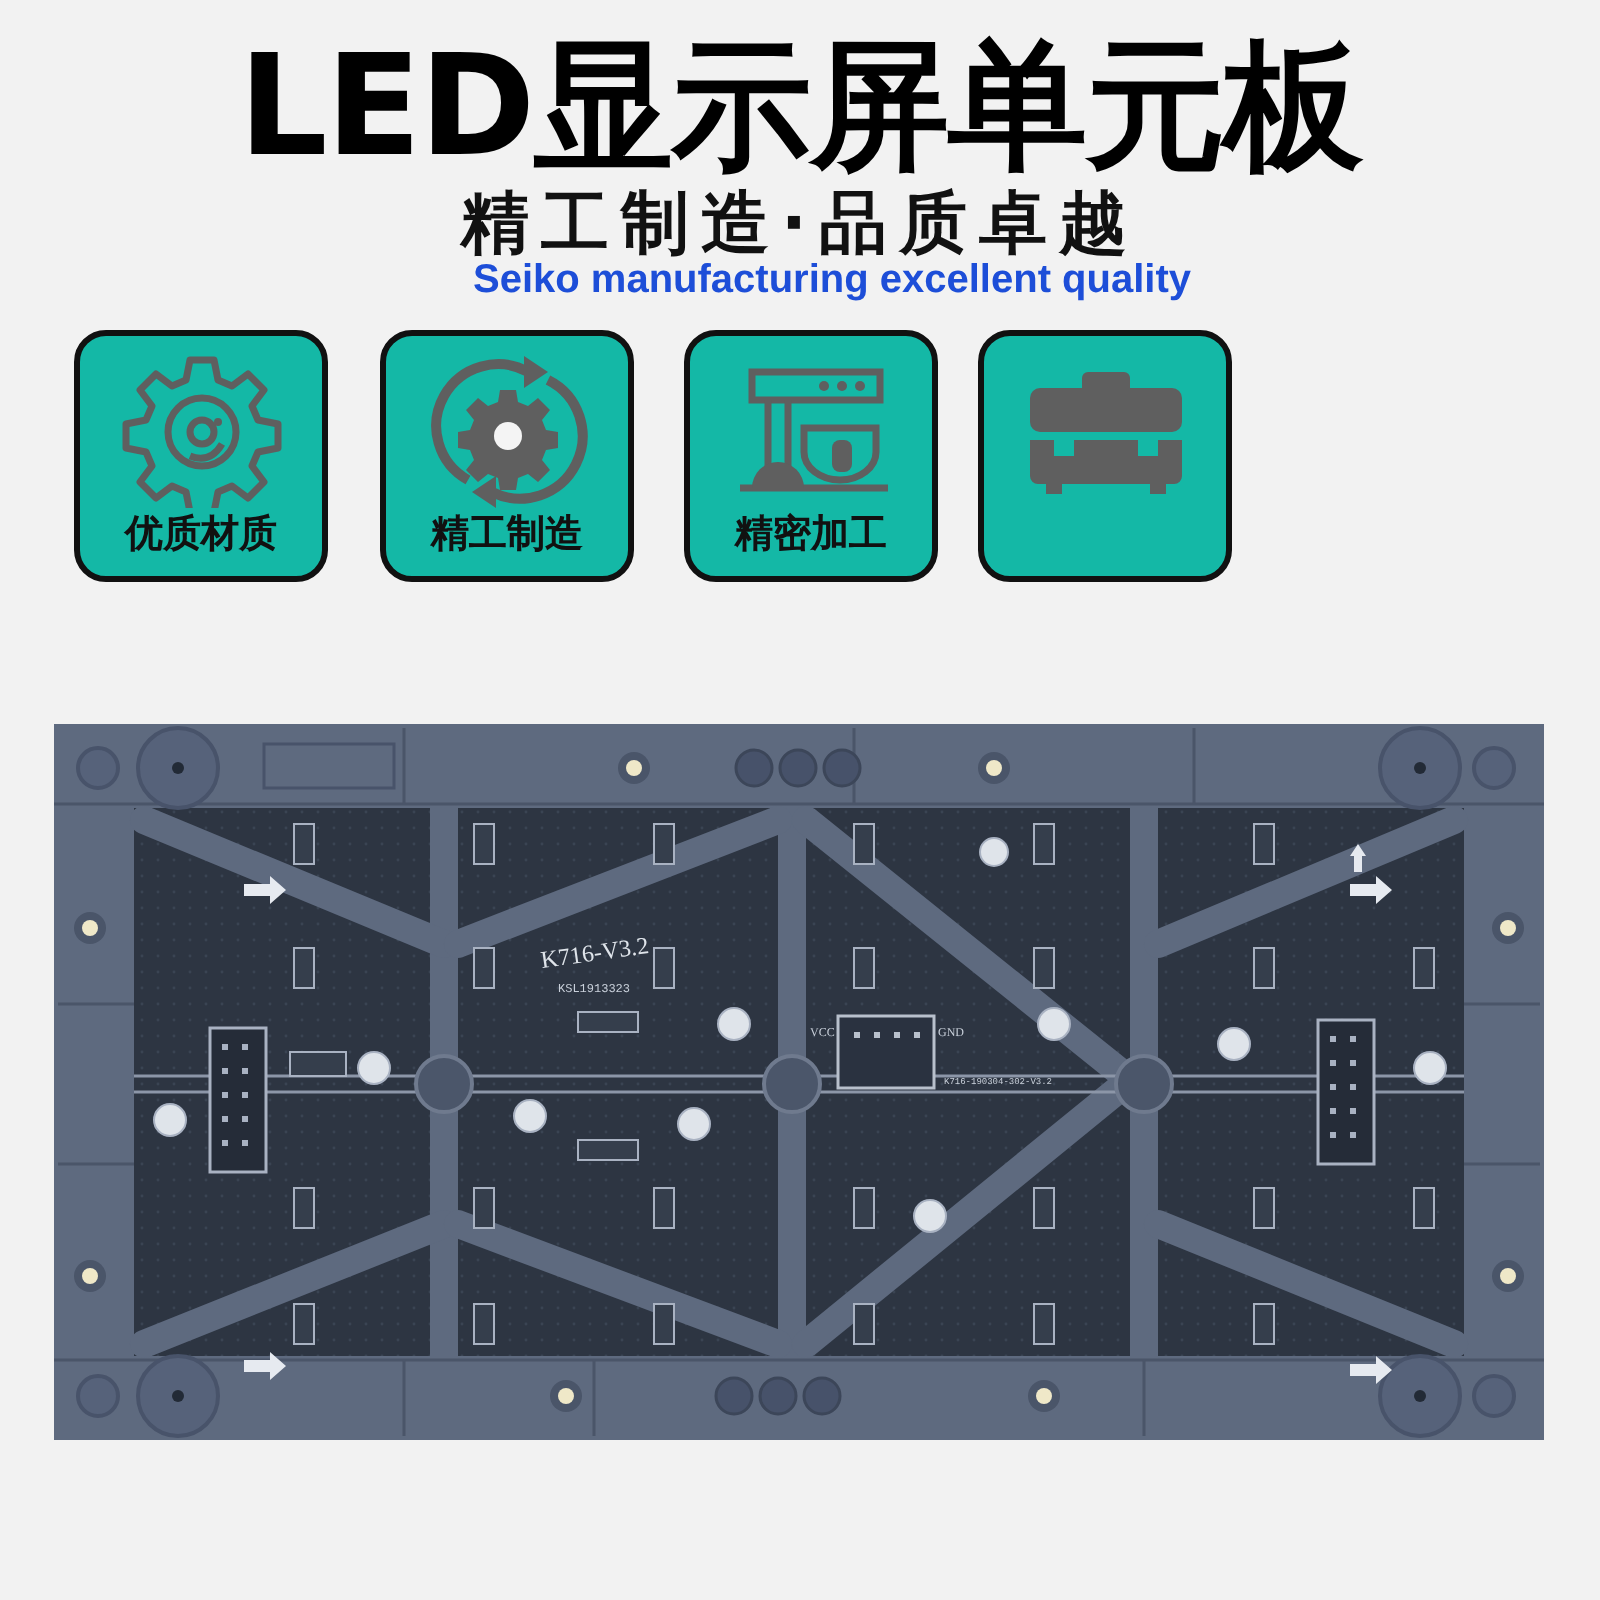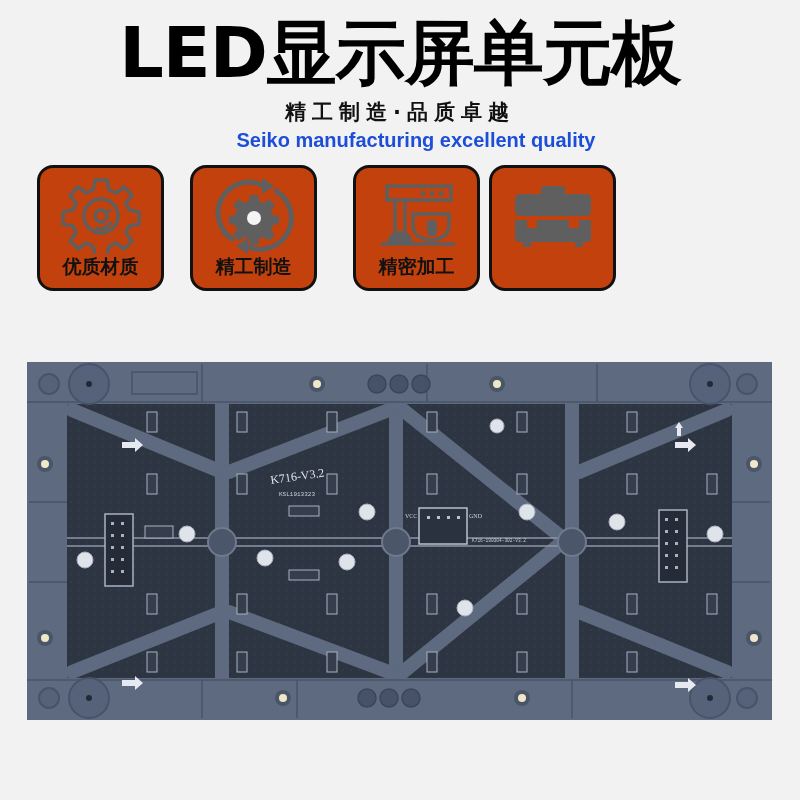--- a/index.html
+++ b/index.html
@@ -1,21 +1,21 @@
 <!DOCTYPE html>
 <html><head>
 <meta charset="utf-8">
 <style>
   html, body { margin:0; padding:0; }
   body { width:800px; height:800px; background:#f2f2f2; position:relative; overflow:hidden; font-family:"DejaVu Sans","Liberation Sans",sans-serif; }
   .title { position:absolute; left:0; top:8px; width:800px; text-align:center; font-size:70px; font-weight:bold; color:#000; letter-spacing:-1px; line-height:90px; }
-  .subtitle { position:absolute; left:0; top:92px; width:800px; text-align:center; font-size:21px; font-weight:bold; color:#111; letter-spacing:6px; line-height:40px; }
+  .subtitle { position:absolute; left:0; top:92px; width:800px; text-align:center; font-size:34px; font-weight:bold; color:#111; letter-spacing:6px; line-height:40px; }
   .subtitle-en { position:absolute; left:16px; top:128px; width:800px; text-align:center; font-family:"Liberation Sans",sans-serif; font-size:20px; font-weight:bold; color:#1d4ed8; line-height:24px; }
   .features { position:absolute; top:165px; left:37px; width:740px; height:132px; }
-  .feature { position:absolute; top:0; width:127px; height:126px; border:3px solid #111; border-radius:16px; box-sizing:border-box; background:#c2410c; }
+  .feature { position:absolute; top:0; width:127px; height:126px; border:3px solid #111; border-radius:16px; box-sizing:border-box; background:#14b8a6; }
   .feature .icon { position:absolute; left:50%; top:8px; transform:translateX(-50%); width:84px; height:78px; }
   .feature .label { position:absolute; left:0; bottom:8px; width:100%; text-align:center; font-size:19px; font-weight:bold; color:#111; }
   .panel { position:absolute; left:27px; top:362px; width:745px; height:358px; }
 </style>
 </head>
 <body>
 
 <div class="title">LED显示屏单元板</div>
 <div class="subtitle">精工制造·品质卓越</div>
 <div class="subtitle-en">Seiko manufacturing excellent quality</div>
@@ -42,21 +42,21 @@
         <path d="M62 14 A30 30 0 0 1 34 70"></path>
       </g>
       <polygon points="50,2 62,10 50,18" fill="#5f5f5f"></polygon>
       <polygon points="36,62 24,70 36,78" fill="#5f5f5f"></polygon>
       <path fill="#5f5f5f" d="M38 19 h8 l1 6 l5 2 l5 -4 l6 6 l-4 5 l2 5 l6 1 v8 l-6 1 l-2 5 l4 5 l-6 6 l-5 -4 l-5 2 l-1 6 h-8 l-1 -6 l-5 -2 l-5 4 l-6 -6 l4 -5 l-2 -5 l-6 -1 v-8 l6 -1 l2 -5 l-4 -5 l6 -6 l5 4 l5 -2 z"></path>
       <circle cx="42" cy="42" r="7" fill="#f4f4f4"></circle>
     </svg>
     <div class="label">精工制造</div>
   </div>
 
-  <div class="feature" style="left:316px">
+  <div class="feature" style="left:305px">
     <svg class="icon" viewBox="0 0 84 78">
       <g fill="none" stroke="#5f5f5f" stroke-width="3.5">
         <rect x="12" y="10" width="64" height="14"></rect>
         <line x1="20" y1="24" x2="20" y2="66"></line>
         <line x1="30" y1="24" x2="30" y2="66"></line>
         <path d="M38 38 h36 v12 a18 14 0 0 1 -36 0 z"></path>
         <line x1="6" y1="68" x2="80" y2="68"></line>
       </g>
       <circle cx="48" cy="17" r="2.5" fill="#5f5f5f"></circle>
       <circle cx="57" cy="17" r="2.5" fill="#5f5f5f"></circle>

